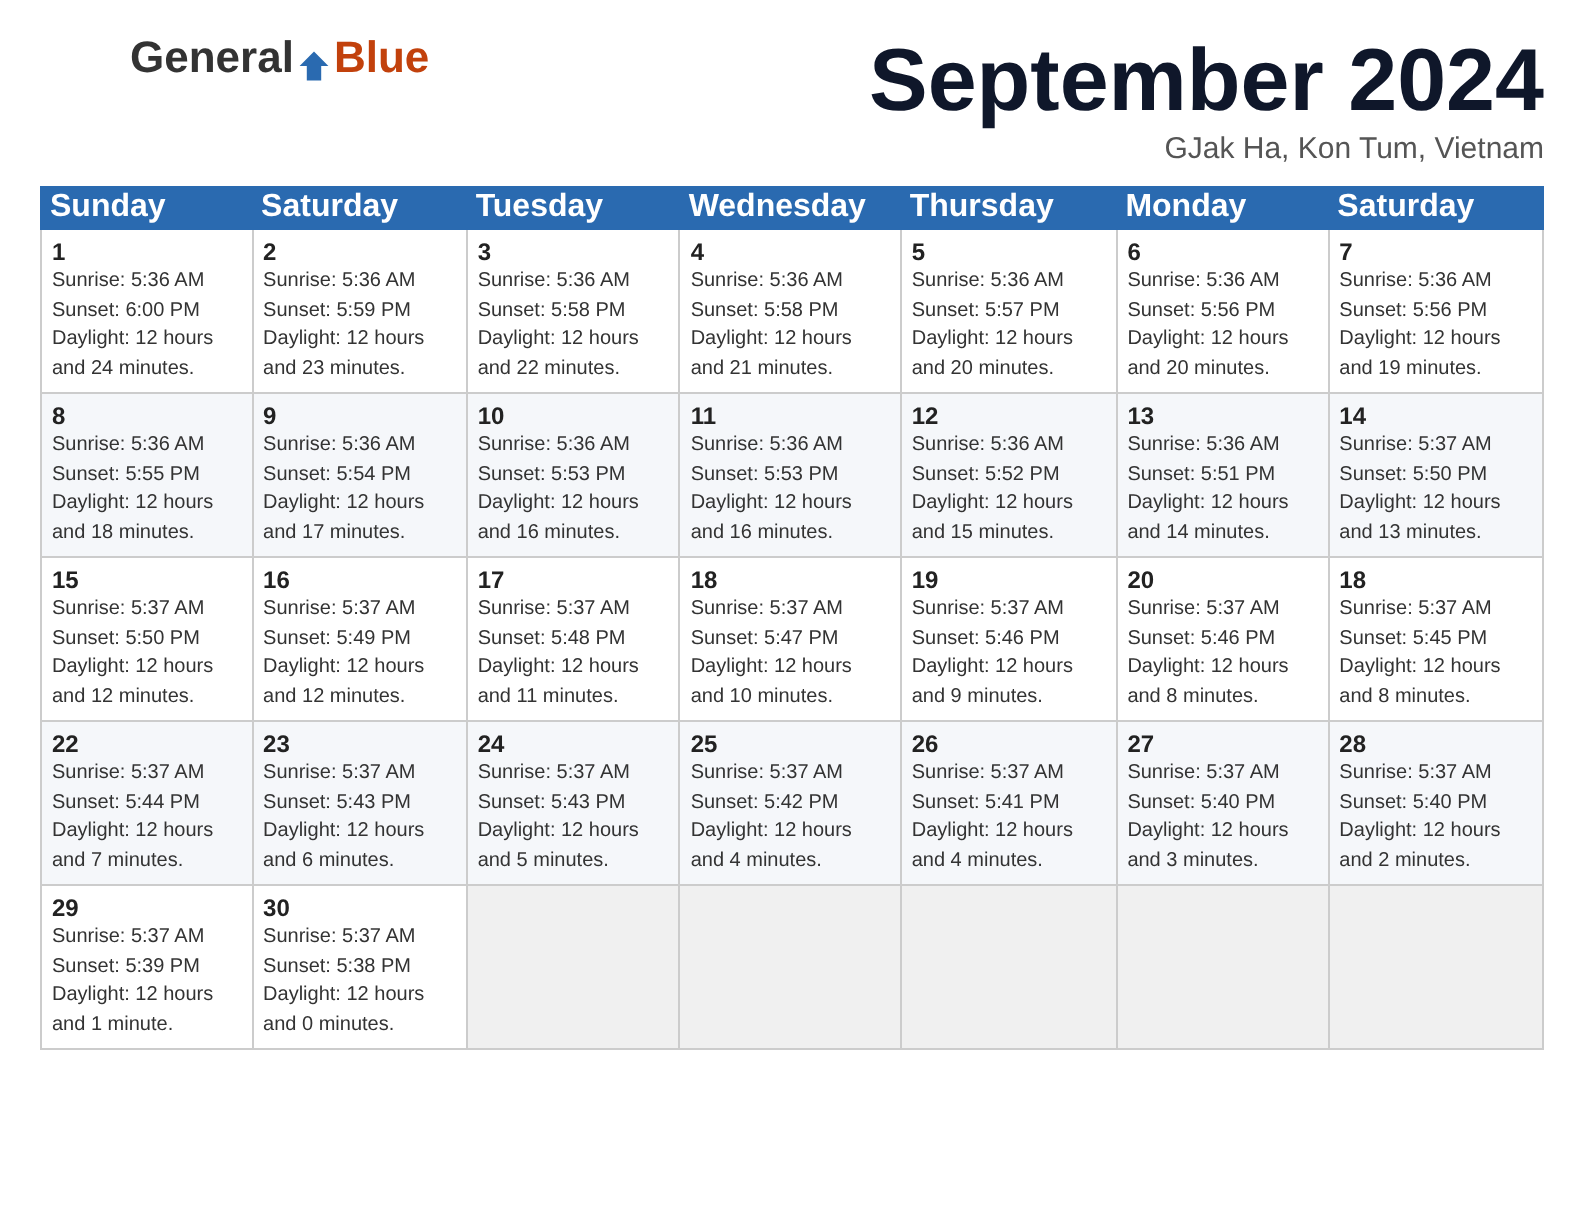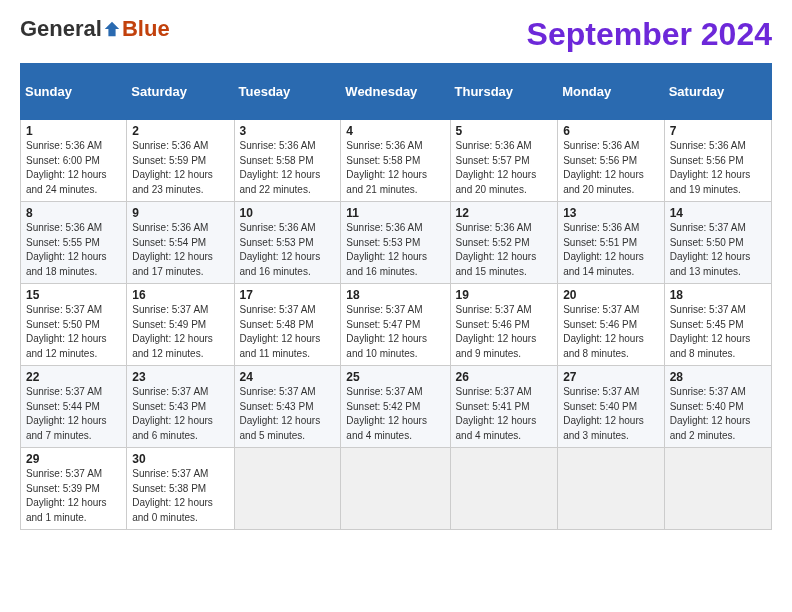--- a/index.html
+++ b/index.html
@@ -25,54 +25,55 @@
     .logo {
       display: flex;
       flex-direction: column;
       align-items: flex-start;
     }
     .logo-text {
       font-size: 22px;
       font-weight: bold;
       color: #333;
       display: flex;
-      align-items: center;
+      align-items: flex-end;
+      margin-left: 45px;
     }
     .logo-general { color: #333; }
     .logo-blue { color: #c2410c; }
     .logo-icon {
       display: inline-block;
       width: 18px;
       height: 18px;
       margin-left: 1px;
       margin-right: 1px;
     }
     .title-area {
       text-align: right;
     }
     .month-title {
-      font-size: 32px;
+      font-size: 44px;
       font-weight: bold;
-      color: #6d28d9;
+      color: #0f172a;
     }
     .subtitle {
       font-size: 15px;
       color: #555;
     }
     .calendar-table {
       width: 100%;
       border-collapse: collapse;
       font-size: 10.5px;
     }
     .calendar-table th {
       background: #2a6ab0;
       color: #fff;
-      padding: 20px 4px;
+      padding: 1px 4px;
       text-align: left;
-      font-size: 13px;
+      font-size: 16px;
       font-weight: bold;
       border: 1px solid #2a6ab0;
     }
     .calendar-table td {
       border: 1px solid #ccc;
       vertical-align: top;
       padding: 4px 5px;
       width: 113px;
       min-height: 72px;
       background: #fff;
@@ -105,20 +106,21 @@
       <div class="logo-text">
         <span class="logo-general">General</span>
         <svg class="logo-icon" viewBox="0 0 20 20">
           <polygon points="10,2 18,10 14,10 14,18 6,18 6,10 2,10" fill="#2a6ab0"></polygon>
         </svg>
         <span class="logo-blue">Blue</span>
       </div>
     </div>
     <div class="title-area">
       <div class="month-title">September 2024</div>
+      <div class="subtitle">GJak Ha, Kon Tum, Vietnam</div>
     </div>
   </div>
 
   <table class="calendar-table">
     <thead>
       <tr>
       <th>Sunday</th>
           <th>Saturday</th>
           <th>Tuesday</th>
           <th>Wednesday</th>

